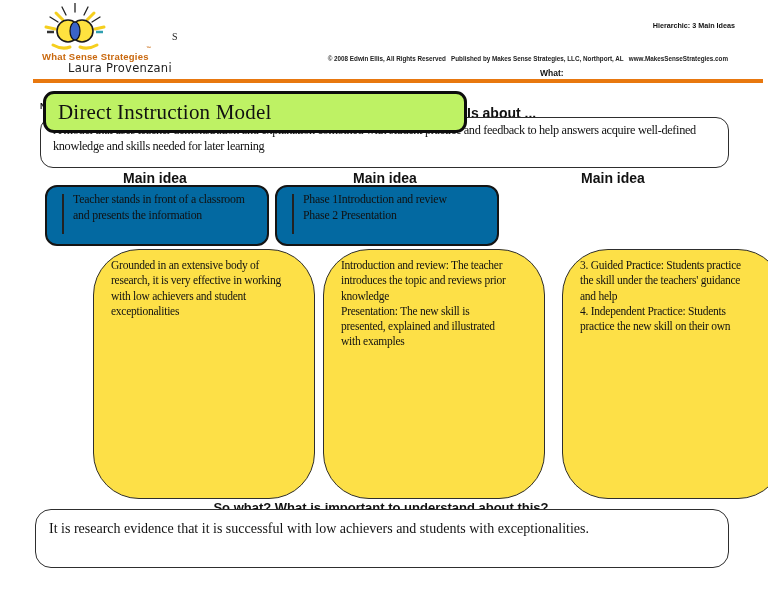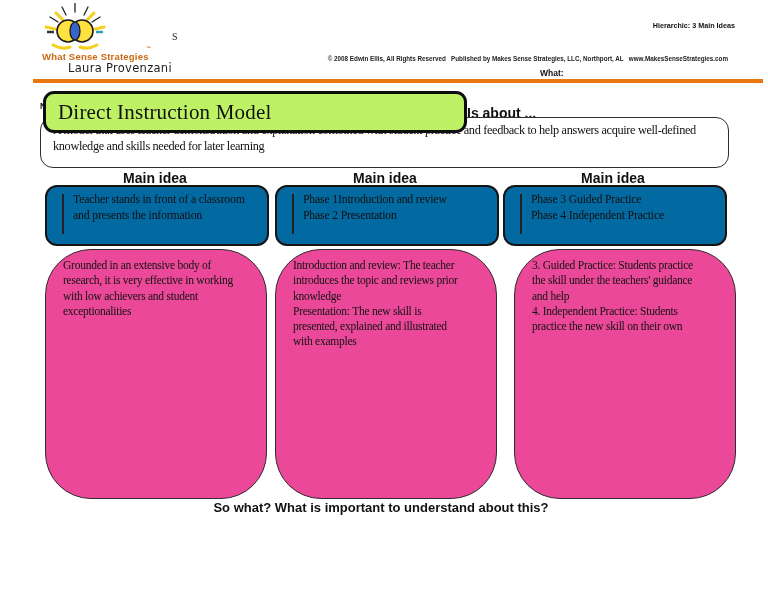--- a/index.html
+++ b/index.html
@@ -26,21 +26,21 @@
   .tiny-lbl{font-family:"Liberation Sans",sans-serif;font-weight:bold;font-size:14px;color:#111;}
   .desc-box{border:1.6px solid #2e2e2e;border-radius:13px;background:#fff;z-index:1;}
   .desc-text{font-size:12.3px;letter-spacing:-0.35px;line-height:1.3;white-space:pre-line;
              padding:5px 10px 0 12px;}
 
   .col-lbl{text-align:center;width:220px;}
   .idea-box{width:220px;height:57px;border:2.6px solid #141414;border-radius:12px;background:#0369a1;}
   .idea-line{position:absolute;width:1.6px;background:#222;}
   .idea-text{position:absolute;font-size:11.8px;letter-spacing:-0.2px;line-height:1.32;
              white-space:pre-line;}
-  .detail-box{width:220px;height:248px;border:1.6px solid #2e2e2e;border-radius:46px;background:#ec4899;}
+  .detail-box{width:220px;height:248px;border:1.6px solid #2e2e2e;border-radius:46px;background:#fde047;margin-left:48px;}
   .detail-text{position:absolute;font-size:11.5px;letter-spacing:-0.25px;line-height:1.33;
                white-space:pre-line;}
   .bottom-box{border:1.6px solid #2e2e2e;border-radius:16px;background:#fff;}
   .bottom-text{font-size:14px;padding:11px 14px 0 13px;}
 </style>
 </head>
 <body>
 
 <div class="page">
 
@@ -113,28 +113,26 @@
   <div class="abs detail-box" style="left:275px;top:249px;">
     <div class="detail-text" style="left:17px;top:8px;right:5px;">Introduction and review: The teacher
 introduces the topic and reviews prior
 knowledge
 Presentation: The new skill is
 presented, explained and illustrated
 with examples</div>
   </div>
 
   <div class="abs col-lbl tiny-lbl" style="left:503px;top:170px;">Main idea</div>
-  <div class="abs idea-box" style="left:503px;top:185px;">
-    <div class="idea-line" style="left:15px;top:7px;height:40px;"></div>
-    <div class="idea-text" style="left:26px;top:5px;right:4px;">Phase 3 Guided Practice
-Phase 4 Independent Practice</div>
-  </div>
   <div class="abs detail-box" style="left:514px;top:249px;">
     <div class="detail-text" style="left:17px;top:8px;right:5px;">3. Guided Practice: Students practice
 the skill under the teachers' guidance
 and help
 4. Independent Practice: Students
 practice the new skill on their own</div>
   </div>
 
   <div class="abs tiny-lbl" style="left:35px;top:500px;width:692px;text-align:center;font-size:13px;">So what? What is important to understand about this?</div>
+  <div class="abs bottom-box" style="left:35px;top:509px;width:692px;height:57px;">
+    <div class="bottom-text">It is research evidence that it is successful with low achievers and students with exceptionalities.</div>
+  </div>
 
 </div>
 
 </body></html>

